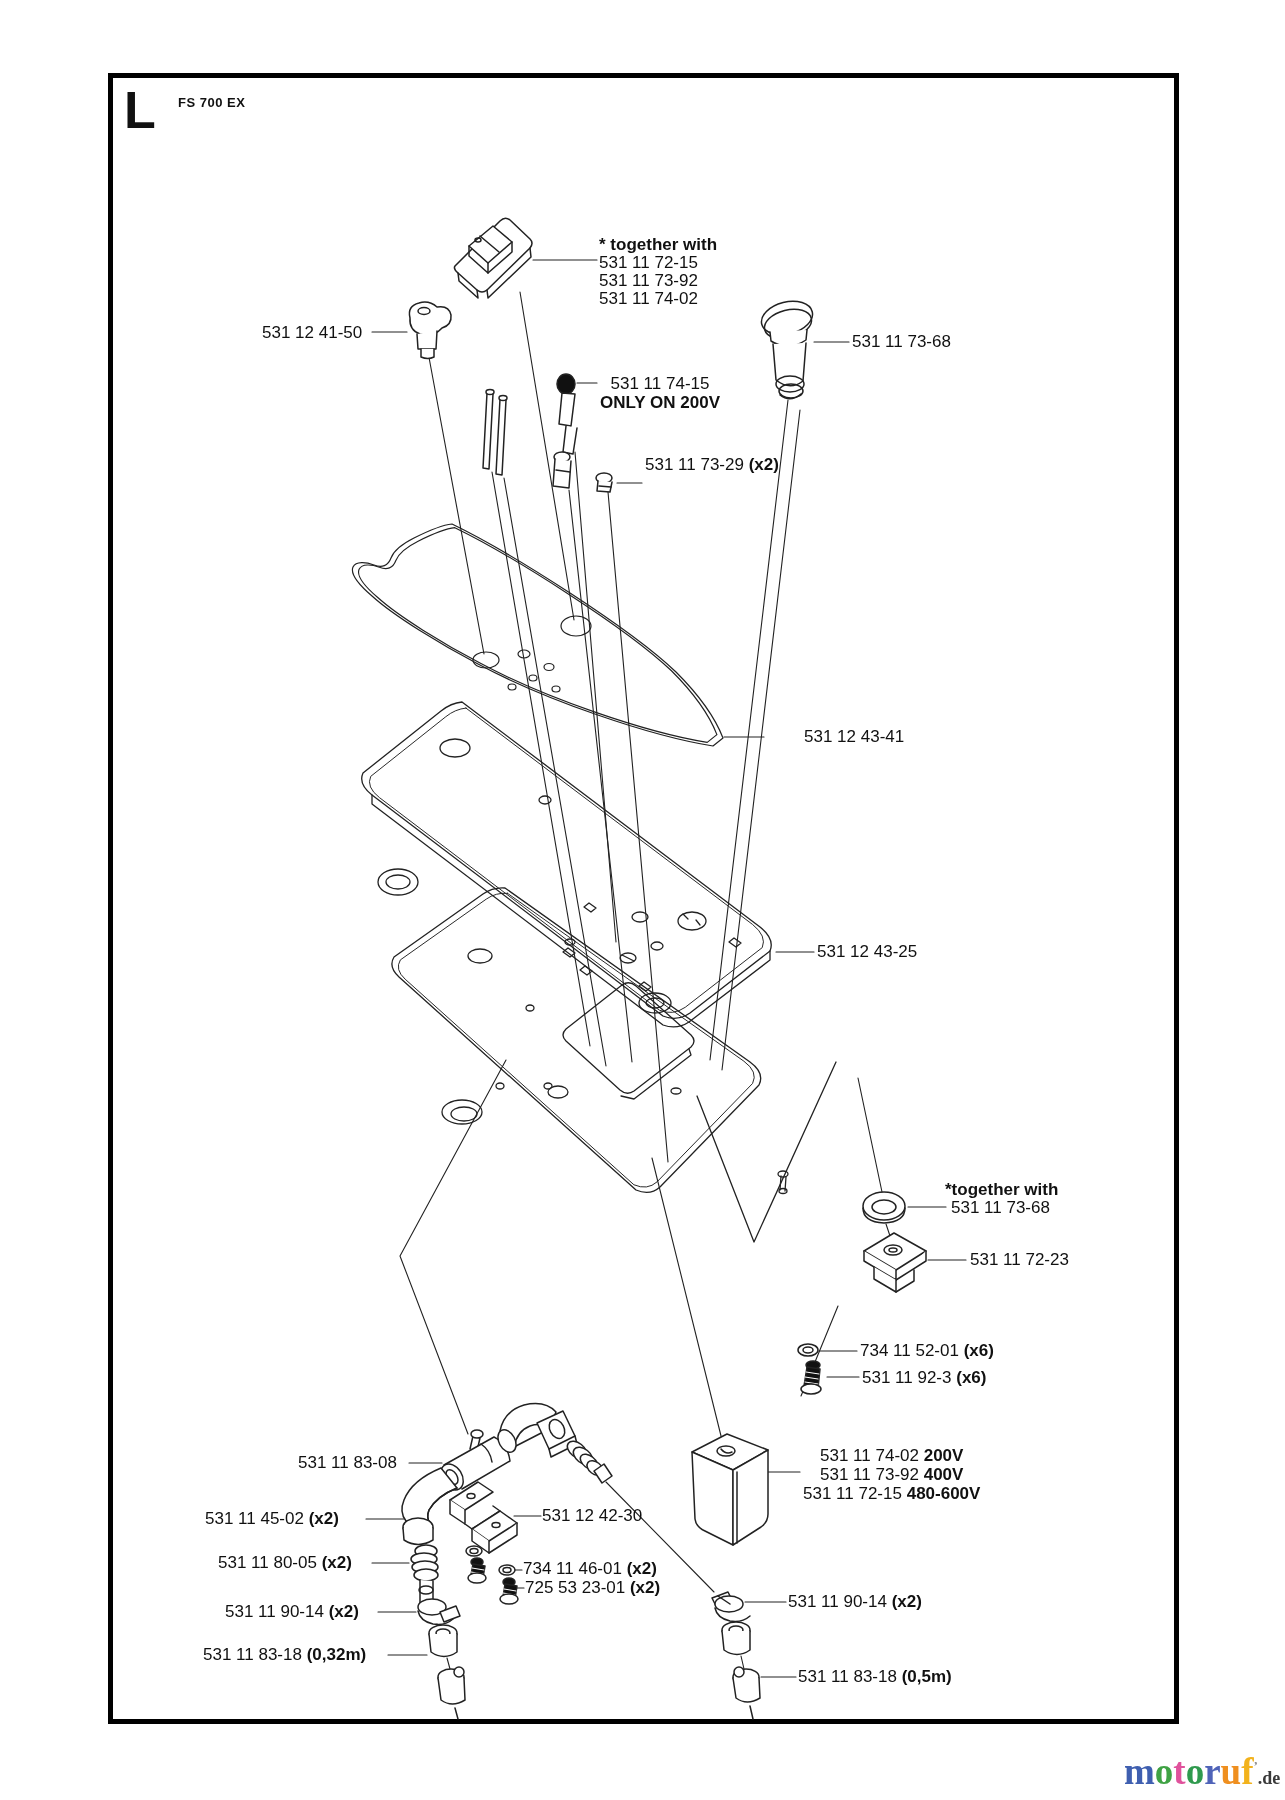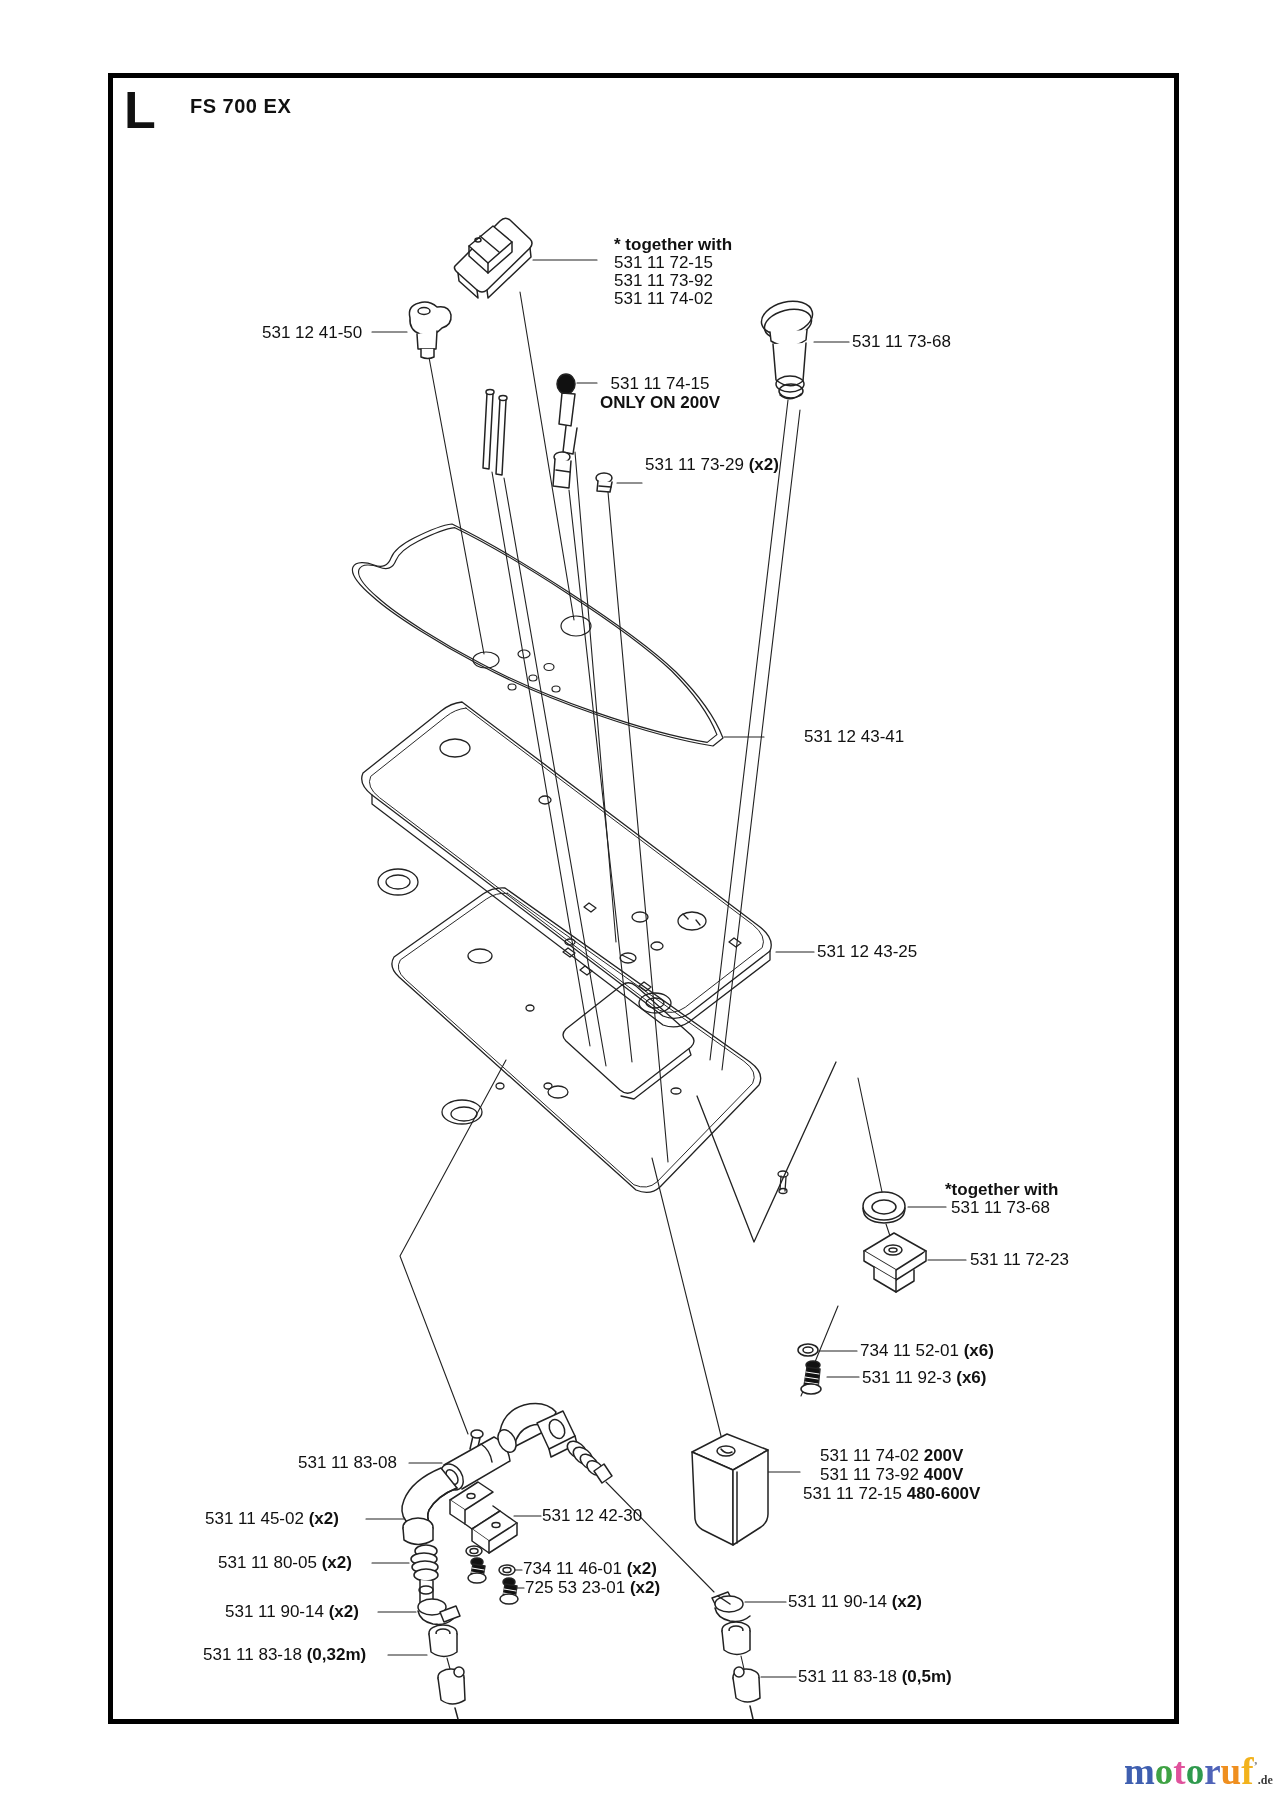--- a/index.html
+++ b/index.html
@@ -1,27 +1,27 @@
 <!DOCTYPE html>
 <html><head>
 <meta charset="utf-8">
 <style>
   html,body{margin:0;padding:0;background:#fff;}
   body{width:1285px;height:1800px;position:relative;font-family:"Liberation Sans",sans-serif;color:#111;overflow:hidden;}
   .frame{position:absolute;left:108px;top:73px;width:1071px;height:1651px;border:5px solid #000;box-sizing:border-box;}
   .corner-letter{position:absolute;left:124px;top:84px;font-size:52px;font-weight:bold;line-height:1;}
-  .model-title{position:absolute;left:178px;top:95px;font-size:20px;font-weight:bold;letter-spacing:.5px;margin-left:12px;}
+  .model-title{position:absolute;left:178px;top:95px;font-size:13px;font-weight:bold;letter-spacing:.5px;}
   svg.art{position:absolute;left:0;top:0;}
   .lbl{position:absolute;font-size:17px;line-height:18px;white-space:nowrap;}
   .lbl19{line-height:19px;text-align:center;}
   .b{font-weight:bold;}
   .logo{position:absolute;left:1124px;top:1752px;white-space:nowrap;font-family:"Liberation Serif",serif;font-weight:bold;}
   .logo-letter{font-size:37px;line-height:40px;}
   .logo-mark{font-size:13px;color:#888;vertical-align:14px;}
-  .logo-suffix{font-size:12px;color:#3a3a3a;font-family:Liberation Serif, serif;}
+  .logo-suffix{font-size:18px;color:#3a3a3a;font-family:Liberation Serif, serif;}
 </style>
 </head>
 <body>
 
 <div class="frame"></div>
 <div class="corner-letter">L</div>
 <div class="model-title">FS 700 EX</div>
 
 <svg class="art" width="1285" height="1800" viewBox="0 0 1285 1800" fill="none" stroke="#222" stroke-width="1.5" stroke-linecap="round" stroke-linejoin="round">
 
@@ -309,21 +309,21 @@
     <ellipse cx="736" cy="1630" rx="14" ry="8"></ellipse>
     <ellipse cx="736" cy="1630" rx="7" ry="4" fill="none"></ellipse>
     <path d="M722,1631 L724,1650 Q737,1659 750,1650 L750,1631"></path>
     <ellipse cx="746" cy="1677" rx="13" ry="8"></ellipse>
     <circle cx="739" cy="1672" r="5"></circle>
     <path d="M733,1678 L736,1698 Q747,1706 760,1698 L759,1678"></path>
     <path d="M750,1706 L753,1719" fill="none"></path>
   </g>
 </svg>
 
-<div class="lbl" style="left:614px;top:236px">
+<div class="lbl" style="left:599px;top:236px">
   <div class="b">* together with</div>
   <div>531 11 72-15</div>
   <div>531 11 73-92</div>
   <div>531 11 74-02</div>
 </div>
 
 <div class="lbl" style="left:262px;top:324px">
   <span>531 12 41-50</span>
 </div>
 

